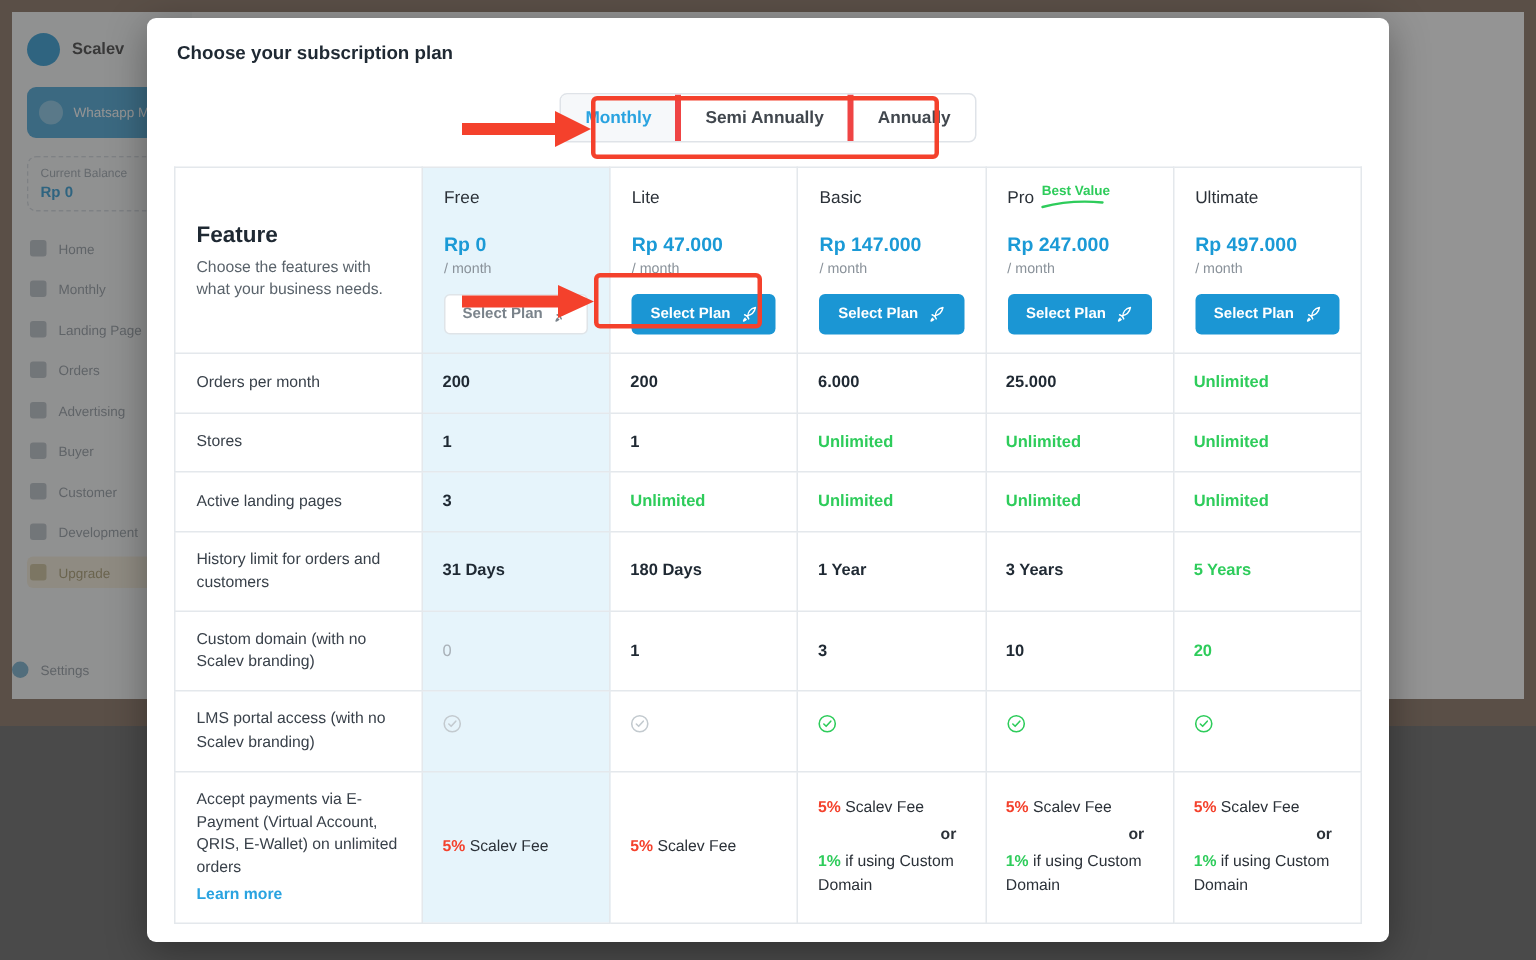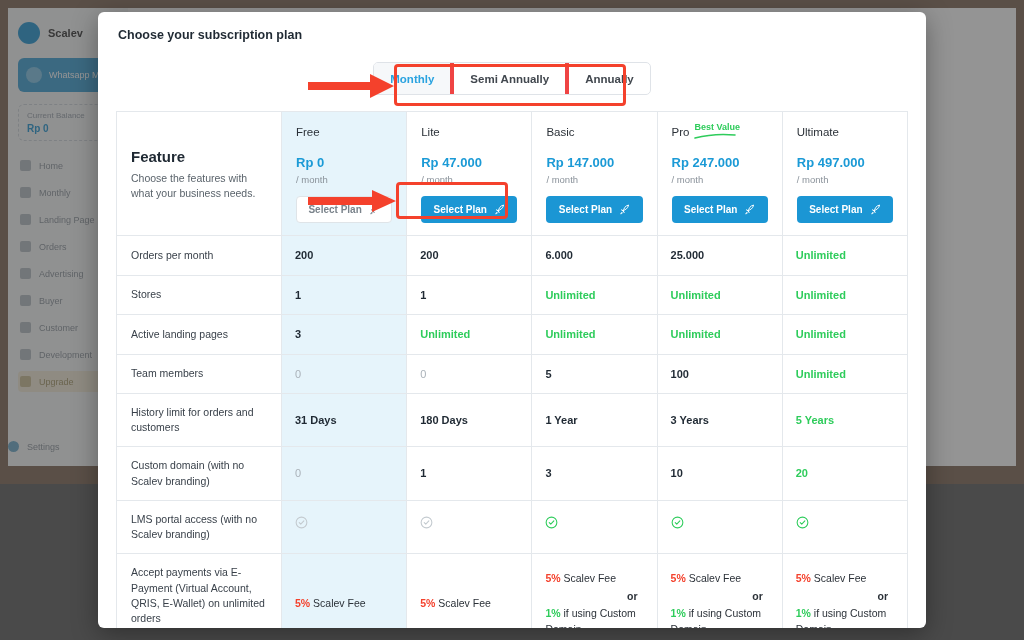--- a/index.html
+++ b/index.html
@@ -312,28 +312,20 @@
             </tr>
             <tr>
               <td class="row-label"><span>Active landing pages</span></td>
               <td class="row-val hl"><span class="v-normal">3</span></td>
               <td class="row-val"><span class="v-unl">Unlimited</span></td>
               <td class="row-val"><span class="v-unl">Unlimited</span></td>
               <td class="row-val"><span class="v-unl">Unlimited</span></td>
               <td class="row-val"><span class="v-unl">Unlimited</span></td>
             </tr>
             <tr>
-              <td class="row-label"><span>Team members</span></td>
-              <td class="row-val hl"><span class="v-zero">0</span></td>
-              <td class="row-val"><span class="v-zero">0</span></td>
-              <td class="row-val"><span class="v-normal">5</span></td>
-              <td class="row-val"><span class="v-normal">100</span></td>
-              <td class="row-val"><span class="v-unl">Unlimited</span></td>
-            </tr>
-            <tr>
               <td class="row-label"><span>History limit for orders and customers</span></td>
               <td class="row-val hl"><span class="v-normal">31 Days</span></td>
               <td class="row-val"><span class="v-normal">180 Days</span></td>
               <td class="row-val"><span class="v-normal">1 Year</span></td>
               <td class="row-val"><span class="v-normal">3 Years</span></td>
               <td class="row-val"><span class="v-unl">5 Years</span></td>
             </tr>
             <tr>
               <td class="row-label"><span>Custom domain (with no Scalev branding)</span></td>
               <td class="row-val hl"><span class="v-zero">0</span></td>

